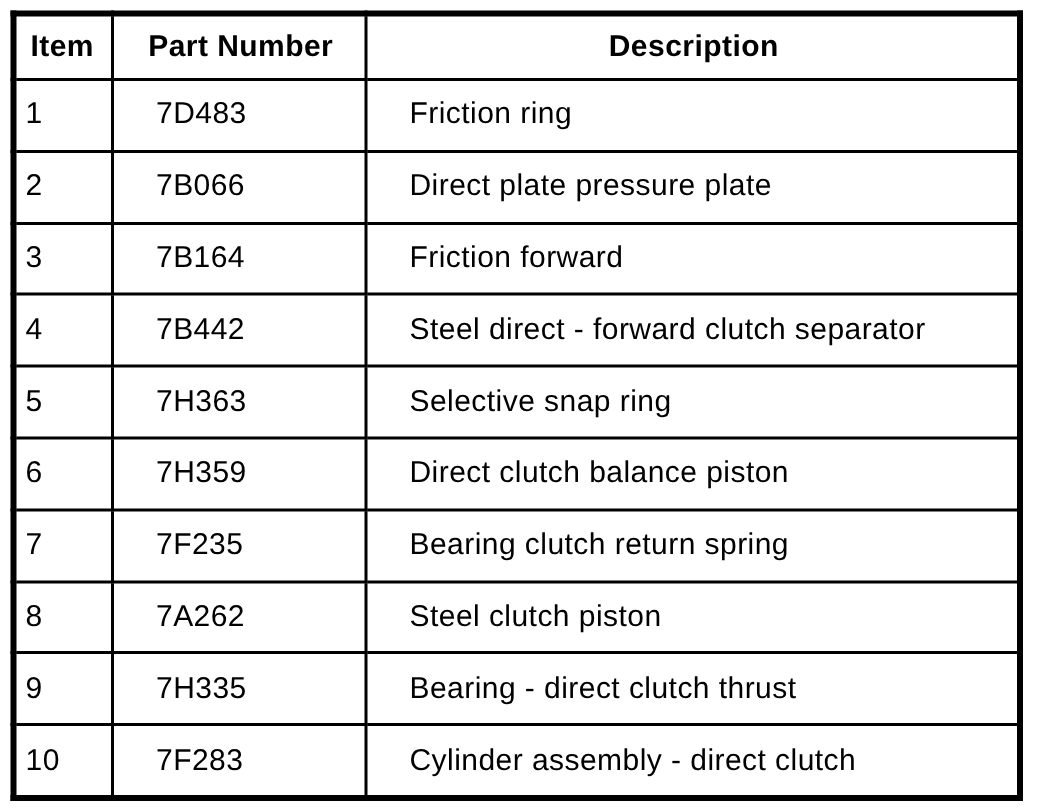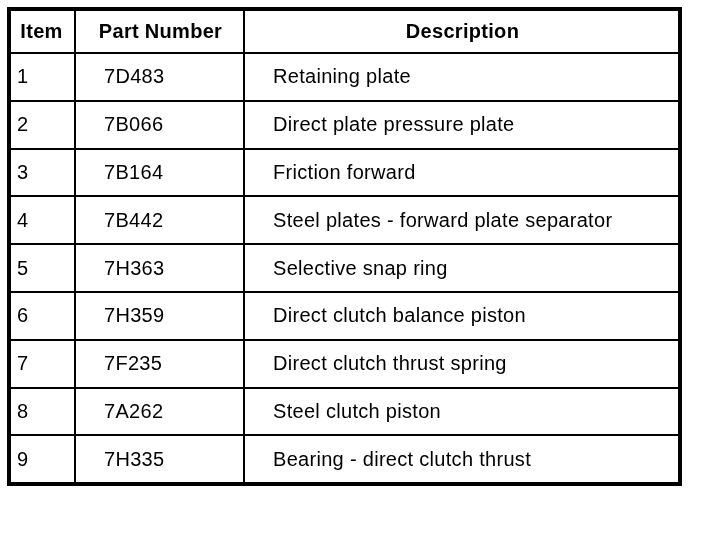--- a/index.html
+++ b/index.html
@@ -70,57 +70,62 @@
       <tr>
         <th class="col-item-h">Item</th>
         <th class="col-part-h">Part Number</th>
         <th class="col-desc-h">Description</th>
       </tr>
     </thead>
     <tbody>
       <tr>
         <td class="col-item">1</td>
         <td>7D483</td>
-        <td>Retaining plate</td>
+        <td>Friction ring</td>
       </tr>
       <tr>
         <td class="col-item">2</td>
         <td>7B066</td>
         <td>Direct plate pressure plate</td>
       </tr>
       <tr>
         <td class="col-item">3</td>
         <td>7B164</td>
         <td>Friction forward</td>
       </tr>
       <tr>
         <td class="col-item">4</td>
         <td>7B442</td>
-        <td>Steel plates - forward plate separator</td>
+        <td>Steel direct - forward clutch separator</td>
       </tr>
       <tr>
         <td class="col-item">5</td>
         <td>7H363</td>
         <td>Selective snap ring</td>
       </tr>
       <tr>
         <td class="col-item">6</td>
         <td>7H359</td>
         <td>Direct clutch balance piston</td>
       </tr>
       <tr>
         <td class="col-item">7</td>
         <td>7F235</td>
-        <td>Direct clutch thrust spring</td>
+        <td>Bearing clutch return spring</td>
       </tr>
       <tr>
         <td class="col-item">8</td>
         <td>7A262</td>
         <td>Steel clutch piston</td>
       </tr>
       <tr>
         <td class="col-item">9</td>
         <td>7H335</td>
         <td>Bearing - direct clutch thrust</td>
       </tr>
+      <tr>
+        <td class="col-item">10</td>
+        <td>7F283</td>
+        <td>Cylinder assembly - direct clutch</td>
+      </tr>
     </tbody>
   </table>
 </div>
 
 </body></html>

